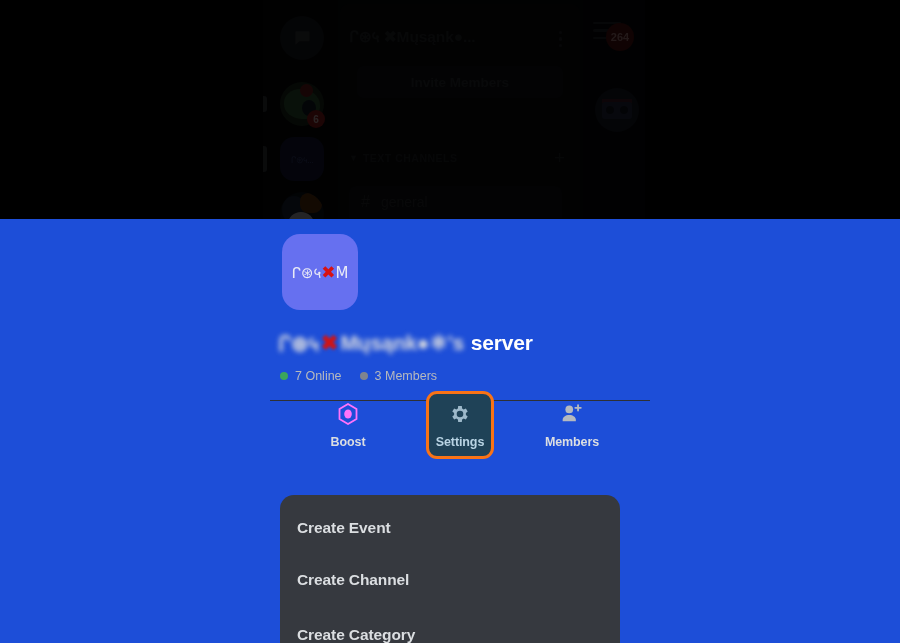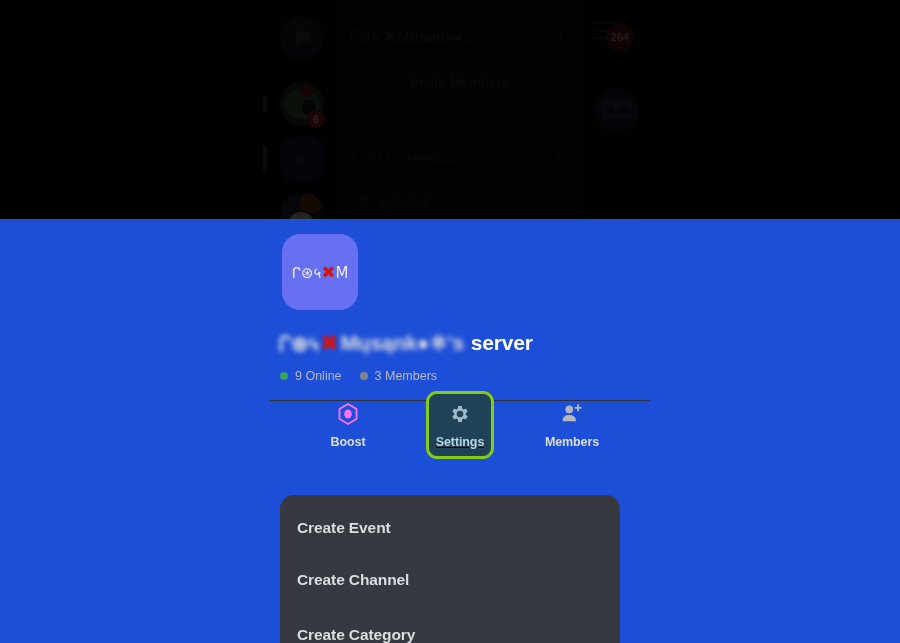--- a/index.html
+++ b/index.html
@@ -454,24 +454,23 @@
     font-size: 12.5px;
     font-weight: bold;
     color: #dbdee1;
     letter-spacing: -0.1px;
   }
   .action.focused {
     flex: none;
     width: 68px;
     height: 68px;
     border-radius: 11px;
-    border: 3px solid #84cc16;
+    border: 3px solid #f97316;
     background: #1f4257;
     box-sizing: border-box;
-    text-decoration: underline;
   }
   .action.focused .lb { color: #b9d4e4; }
 
   .menu-card {
     position: absolute;
     left: 0px;
     top: 276px;
     width: 340px;
     height: 148px;
     background: #36393f;
@@ -578,21 +577,21 @@
       <div class="server-title">
         <span class="blurred">ᒋ⊛५</span>
         <span class="blurx">✖</span>
         <span class="blurred">Mųsąnk●⚛'s</span>
         <span class="sharp">server</span>
       </div>
 
       <div class="status-row">
         <span class="status-item">
           <span class="dot dot-online"></span>
-          <span class="status-text">9 Online</span>
+          <span class="status-text">7 Online</span>
         </span>
         <span class="status-item">
           <span class="dot dot-members"></span>
           <span class="status-text">3 Members</span>
         </span>
       </div>
 
       <div class="divider"></div>
 
       <div class="actions">

